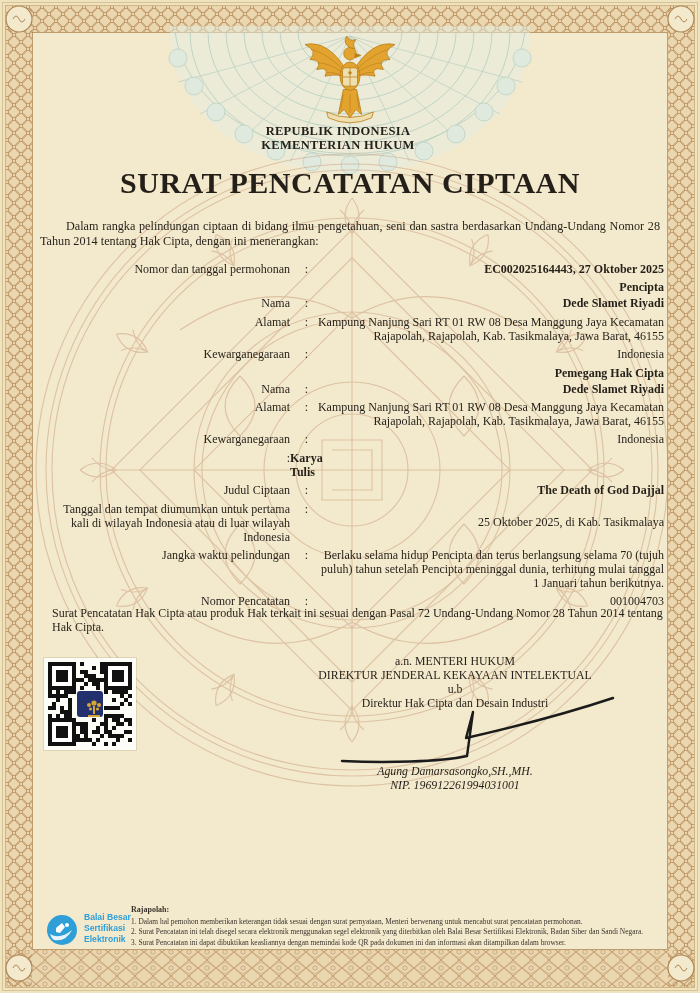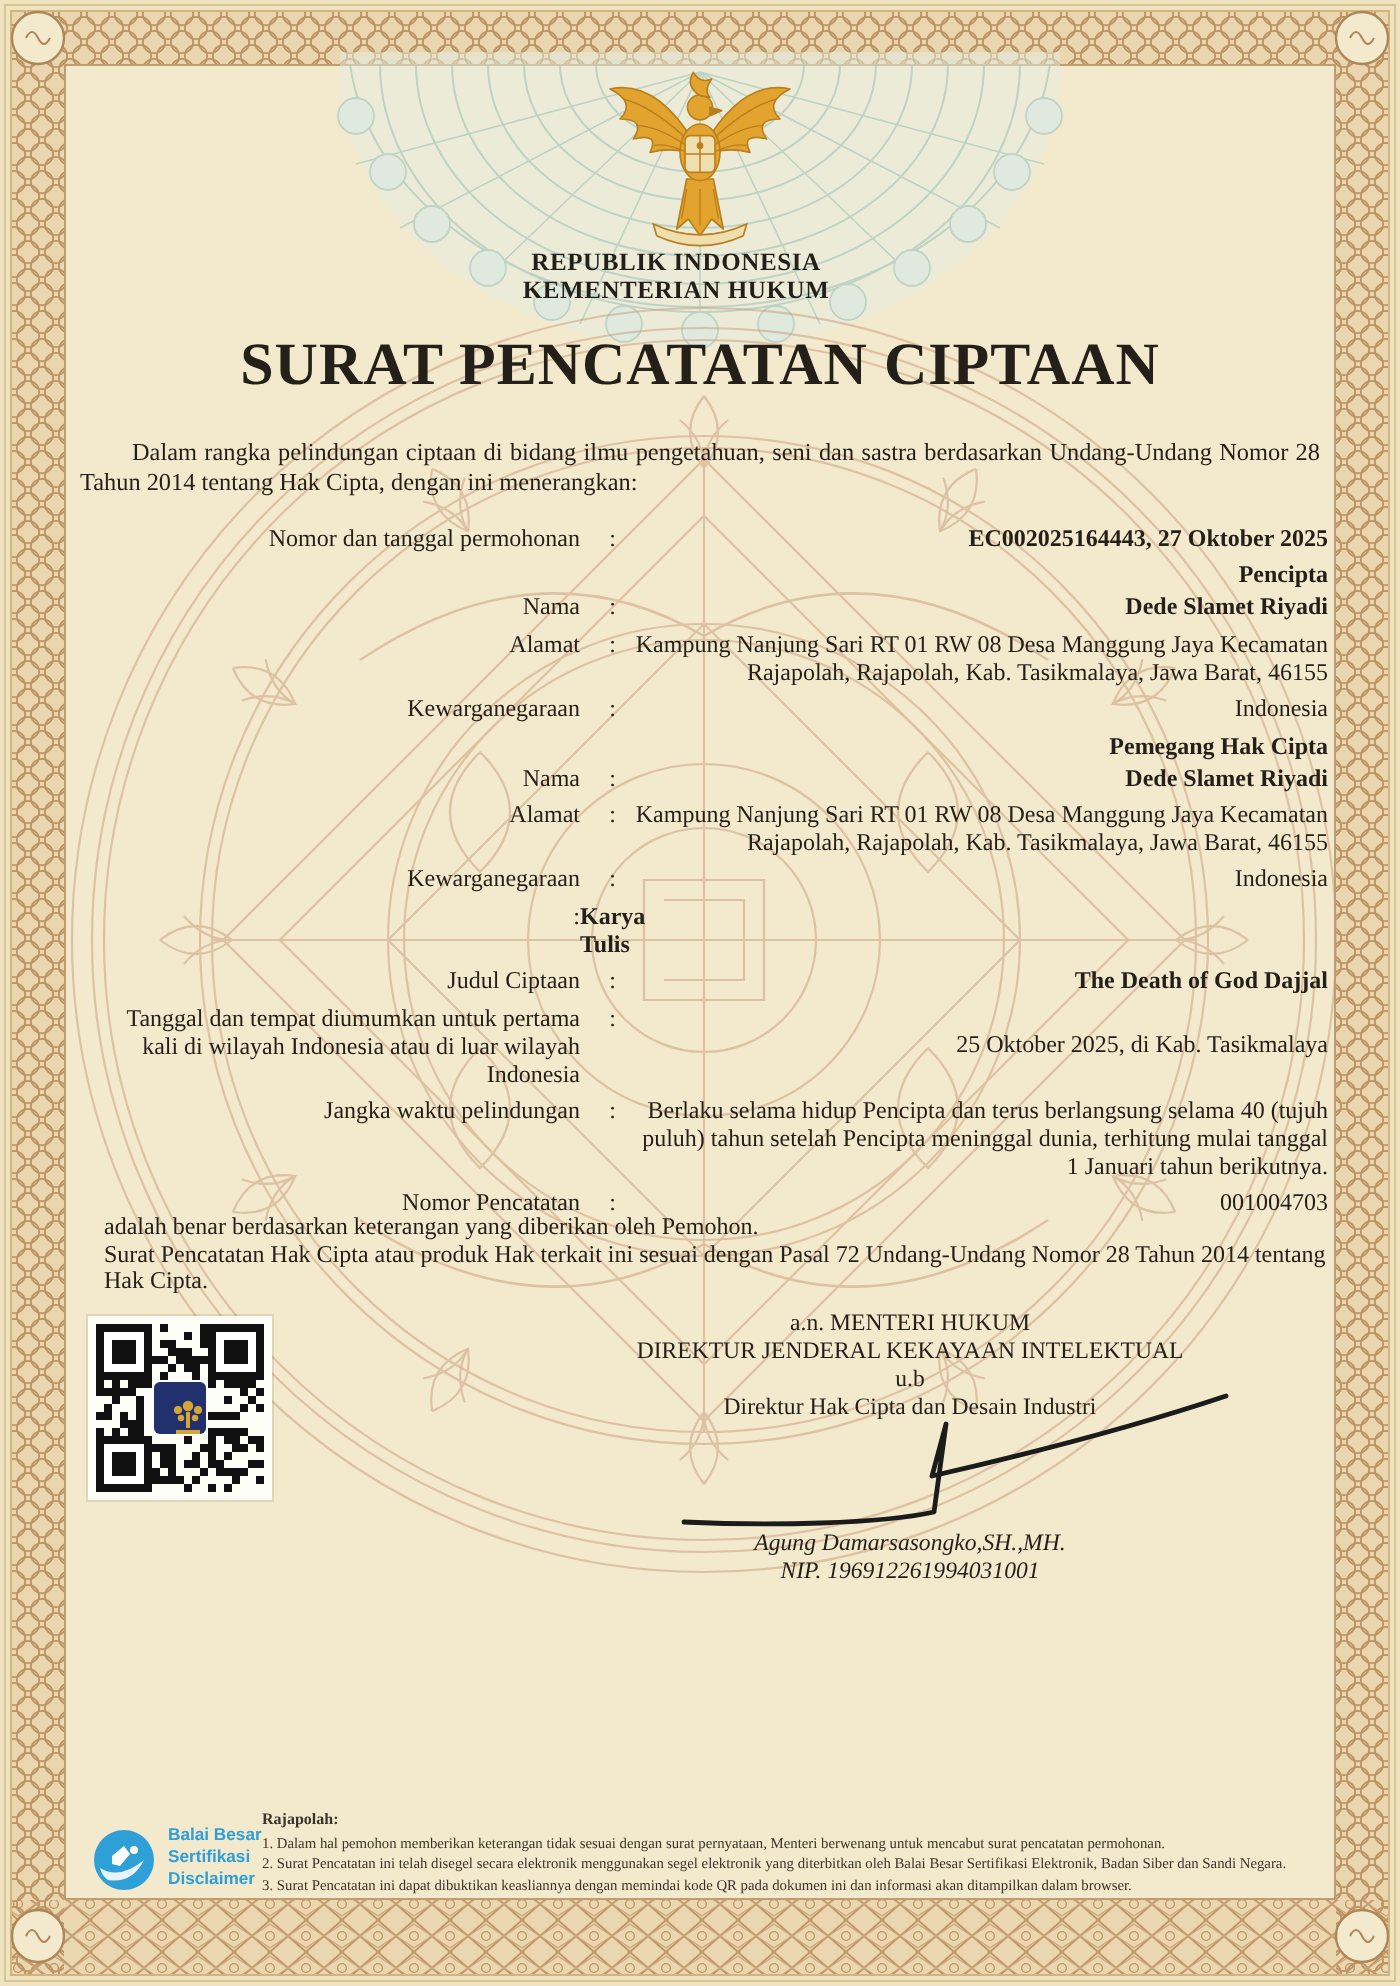--- a/index.html
+++ b/index.html
@@ -266,33 +266,32 @@
     <div class="frow offset">
       <span class="lbl">Tanggal dan tempat diumumkan untuk pertama
 kali di wilayah Indonesia atau di luar wilayah
 Indonesia</span>
       <span class="col">:</span>
       <span class="val">25 Oktober 2025, di Kab. Tasikmalaya</span>
     </div>
     <div class="frow">
       <span class="lbl">Jangka waktu pelindungan</span>
       <span class="col">:</span>
-      <span class="val">Berlaku selama hidup Pencipta dan terus berlangsung selama 40 (tujuh
+      <span class="val">Berlaku selama hidup Pencipta dan terus berlangsung selama 70 (tujuh
 puluh) tahun setelah Pencipta meninggal dunia, terhitung mulai tanggal
 1 Januari tahun berikutnya.</span>
     </div>
     <div class="frow">
       <span class="lbl">Nomor Pencatatan</span>
       <span class="col">:</span>
       <span class="val">001004703</span>
     </div>
   </div>
 
   <div class="abs closing">
-    <div class="l1">adalah benar berdasarkan keterangan yang diberikan oleh Pemohon.</div>
     <div class="l2">Surat Pencatatan Hak Cipta atau produk Hak terkait ini sesuai dengan Pasal 72 Undang-Undang Nomor 28 Tahun 2014 tentang
 Hak Cipta.</div>
   </div>
 
   <div class="abs qr">
     <svg id="qr-svg" width="84" height="84" viewBox="0 0 84 84">
         <rect x="32" y="0" width="4" height="4" fill="#111"></rect>
         <rect x="52" y="0" width="4" height="4" fill="#111"></rect>
         <rect x="44" y="4" width="4" height="4" fill="#111"></rect>
         <rect x="52" y="4" width="4" height="4" fill="#111"></rect>
@@ -445,21 +444,21 @@
 
   <svg class="abs bse-logo" width="32" height="32" viewBox="0 0 32 32">
     <circle cx="16" cy="16" r="15" fill="#2f9fd8"></circle>
     <path d="M4 20 Q14 26 26 16 Q20 28 8 26 Q5 24 4 20 Z" fill="#e8f4fb"></path>
     <path d="M10 14 l6 -5 3 4 -5 6 -4 -1 Z" fill="#ffffff"></path>
     <circle cx="21" cy="11" r="2" fill="#ffffff"></circle>
   </svg>
   <div class="abs bse-text">
     <div>Balai Besar</div>
     <div>Sertifikasi</div>
-    <div>Disclaimer</div>
+    <div>Elektronik</div>
   </div>
   <div class="abs disclaimer">
     <div class="dt">Rajapolah:</div>
     <div class="di">1. Dalam hal pemohon memberikan keterangan tidak sesuai dengan surat pernyataan, Menteri berwenang untuk mencabut surat pencatatan permohonan.</div>
     <div class="di">2. Surat Pencatatan ini telah disegel secara elektronik menggunakan segel elektronik yang diterbitkan oleh Balai Besar Sertifikasi Elektronik, Badan Siber dan Sandi Negara.</div>
     <div class="di">3. Surat Pencatatan ini dapat dibuktikan keasliannya dengan memindai kode QR pada dokumen ini dan informasi akan ditampilkan dalam browser.</div>
   </div>
 
 </div>
 

